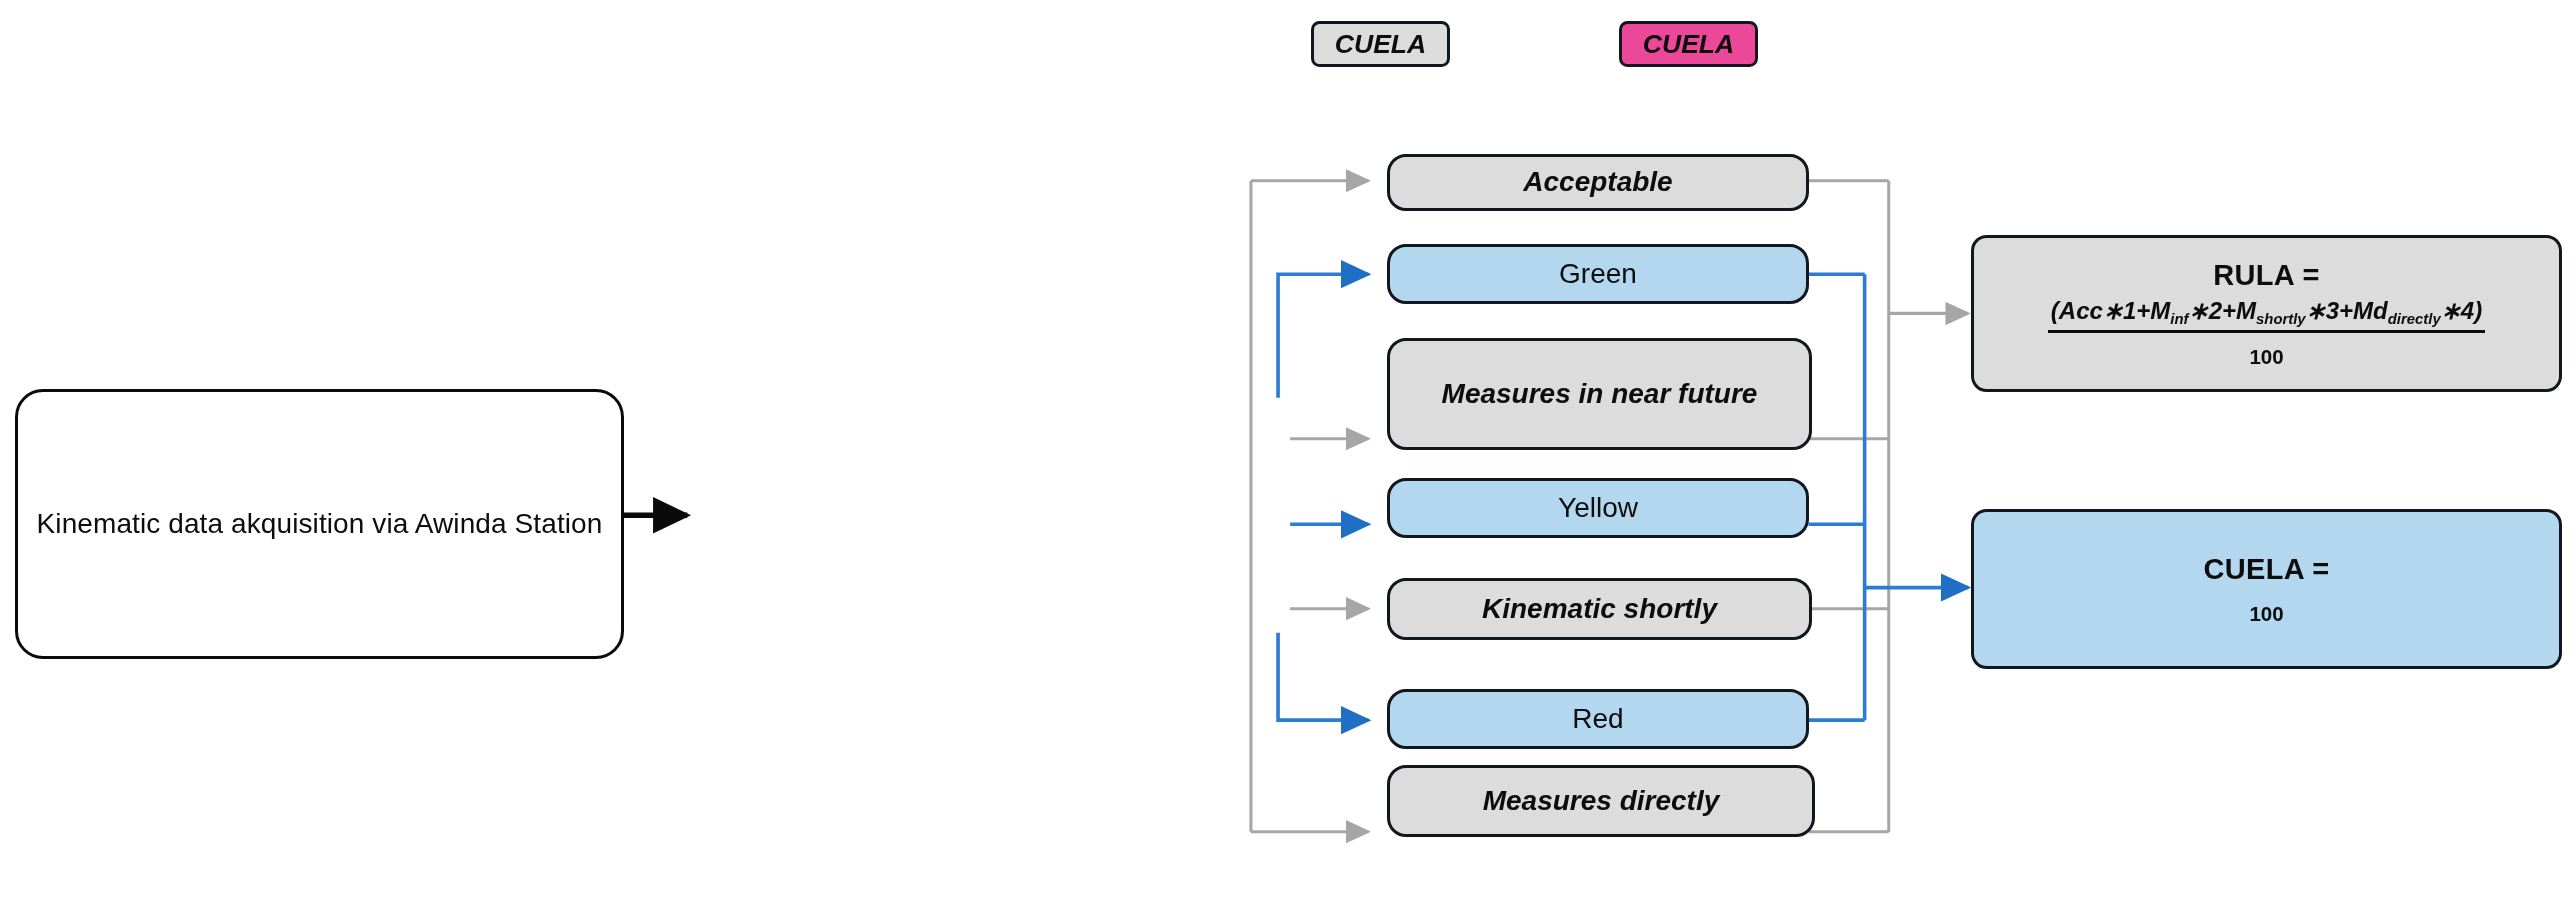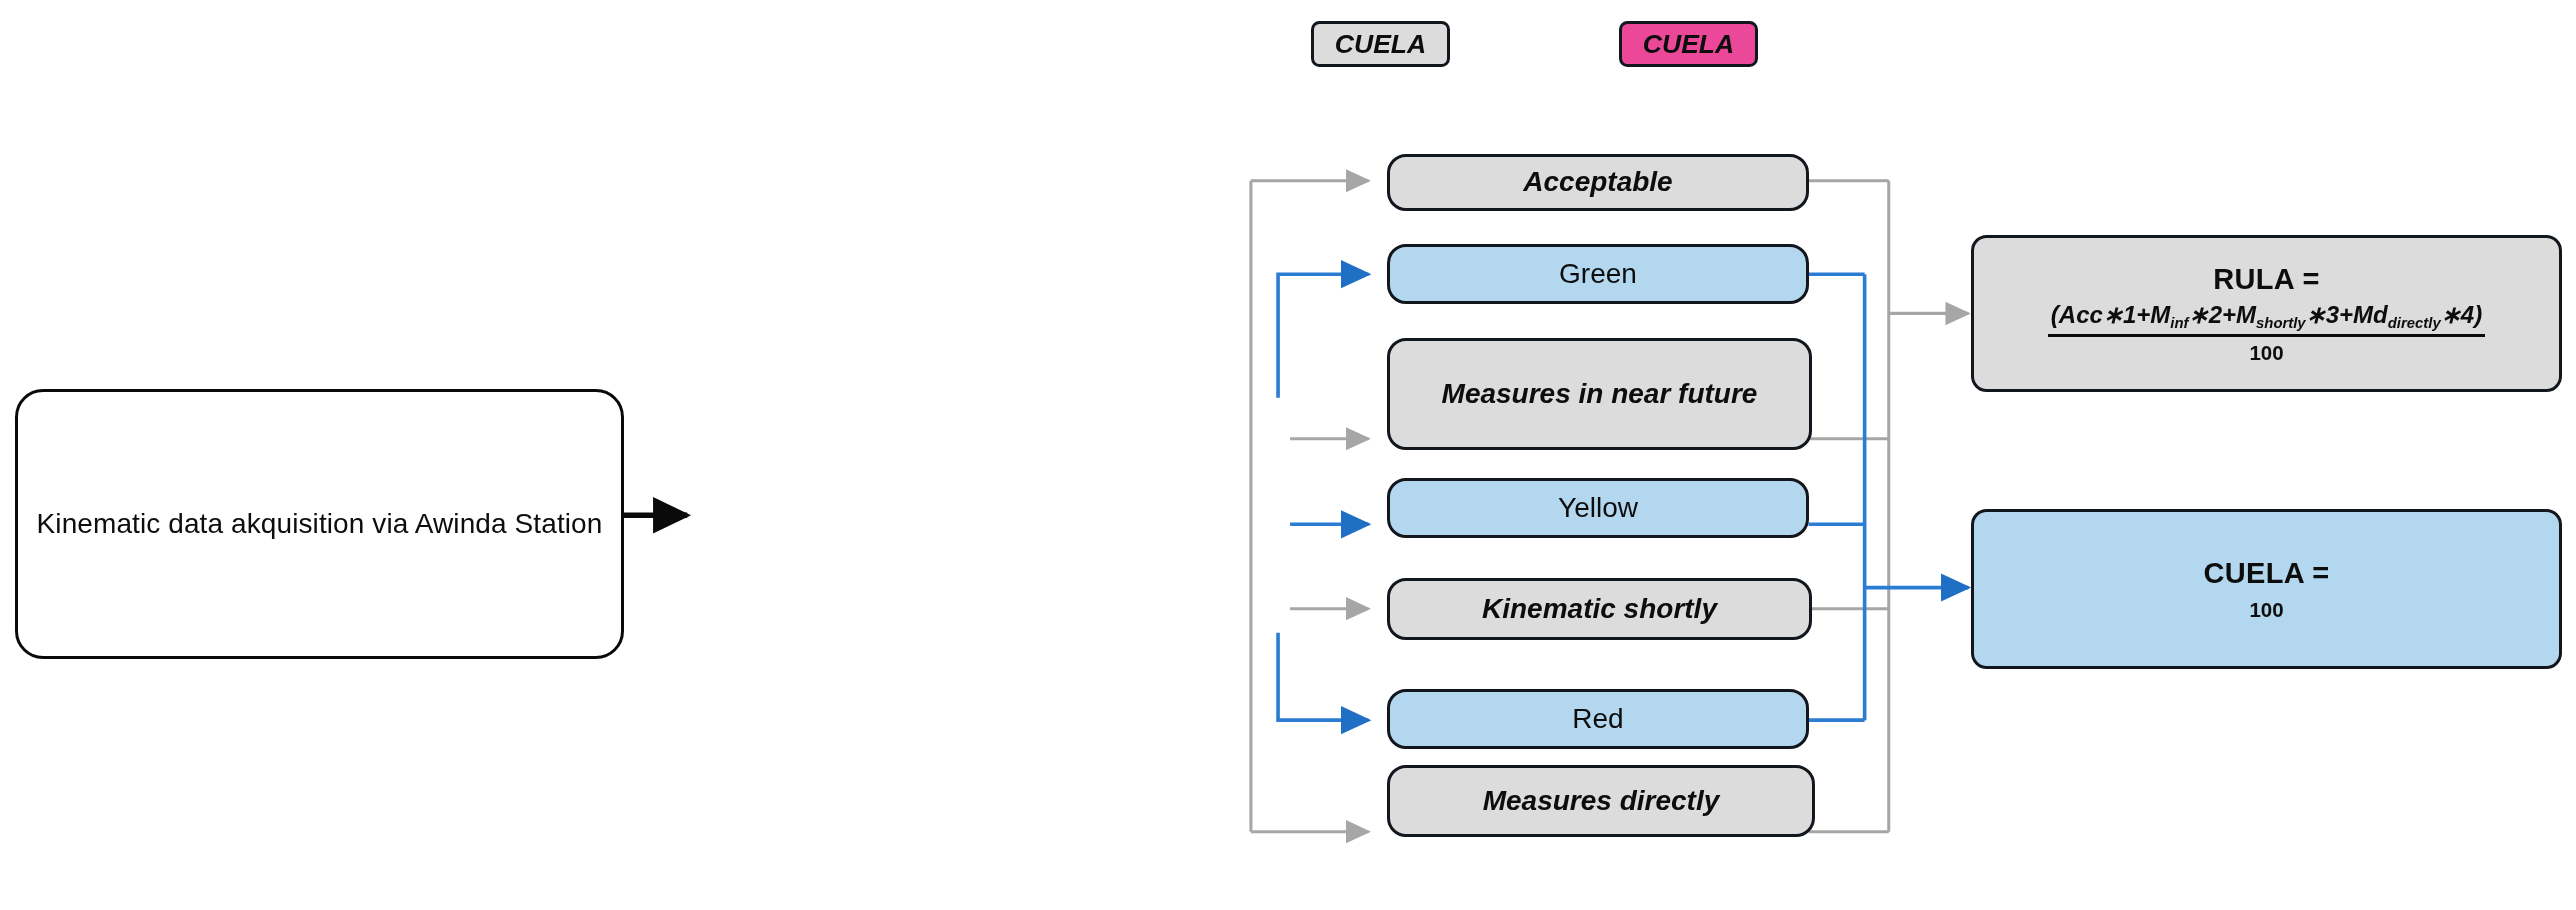--- a/index.html
+++ b/index.html
@@ -67,21 +67,21 @@
   .frac{display:inline-block;text-align:center;font-style:italic;}
   .frac .num{
     display:block;
     font-size:24px;font-weight:600;font-style:italic;
     border-bottom:3px solid #0a0a0a;
     padding:0 2.4px 1.8px 2.4px;
     white-space:nowrap;
   }
   .frac .den{
     display:block;font-size:20.5px;font-style:normal;font-weight:600;
-    padding-top:3px;
+    padding-top:11px;
   }
   .sub{font-size:0.62em;vertical-align:-0.32em;font-style:italic;}
 
   svg.wires{position:absolute;left:0;top:0;width:2576px;height:910px;overflow:visible;}
 </style>
 </head>
 <body>
 
 <div class="stage">
 

